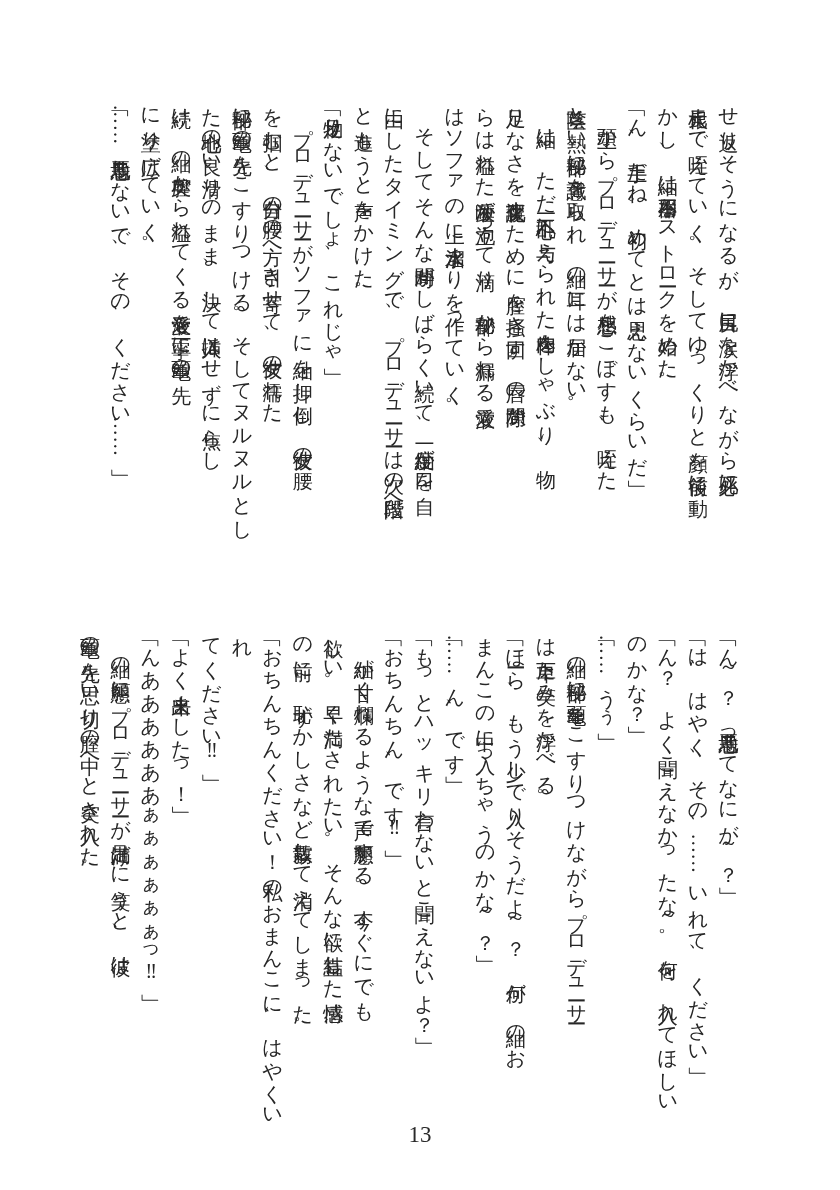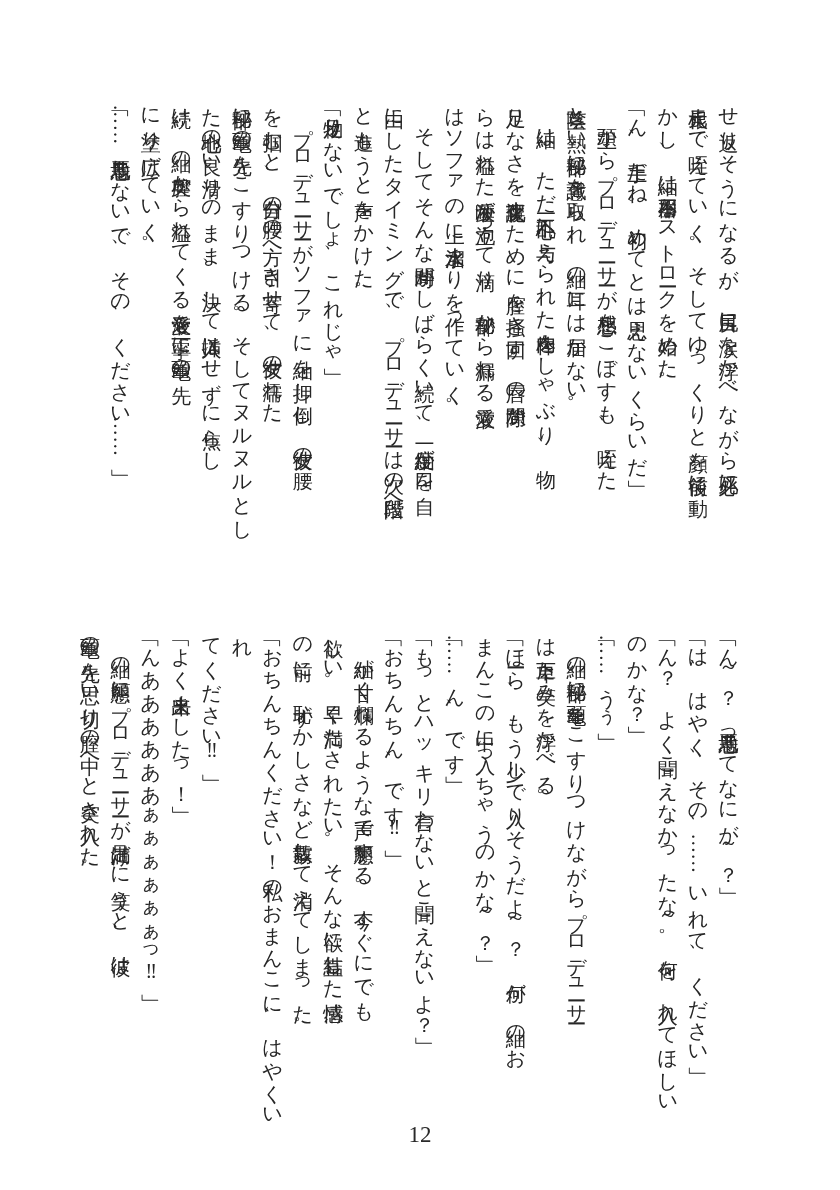--- a/index.html
+++ b/index.html
@@ -91,15 +91,15 @@
       <p class="col">欲しい。早く満たされたい。そんな欲に直結した感情</p>
       <p class="col">の前に、恥ずかしさなど霧散して消えてしまった。</p>
       <p class="col indent-half">「おちんちんください！ 私のおまんこに、はやくいれ</p>
       <p class="col">てください‼」</p>
       <p class="col indent-half">「よく出来ましたっ！」</p>
       <p class="col indent-half">「んああああああぁぁぁぁぁぁっ‼」</p>
       <p class="col indent-full">紬の懇願にプロデューサーが満足げに笑うと、彼は</p>
       <p class="col">亀頭の先を思い切り膣の中へと突き入れた。</p>
     </section>
 
-  <div class="page-number">12</div>
+  <div class="page-number">13</div>
 
 </div>
 
 </body></html>

